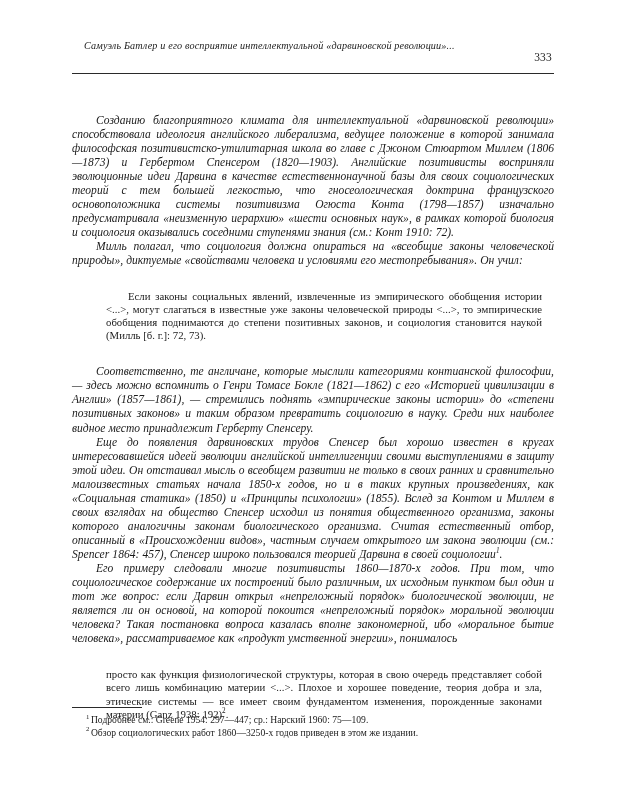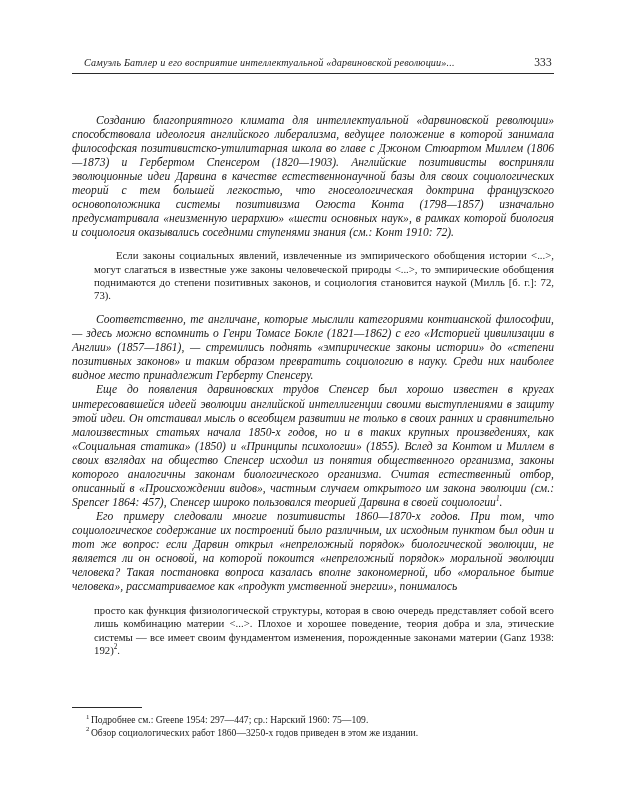--- a/index.html
+++ b/index.html
@@ -19,25 +19,26 @@
     position: relative;
     width: 627px;
     height: 799px;
     box-sizing: border-box;
   }
 
   
   .running-head {
     position: absolute;
     left: 72px;
-    top: 56px;
+    top: 40px;
     width: 482px;
     display: flex;
     align-items: baseline;
     justify-content: flex-start;
+    flex-direction: column;
   }
   .running-head-title {
     font-style: italic;
     font-size: 10.2px;
     letter-spacing: 0.15px;
     white-space: nowrap;
     flex: 0 1 auto;
     padding-left: 12px;
   }
   .running-head-page {
@@ -78,21 +79,21 @@
     text-indent: 24px;
     text-align: justify;
     font-size: 11.55px;
     line-height: 14.05px;
     letter-spacing: 0.01px;
     word-spacing: 0.2px;
     hyphens: manual;
     font-style: italic;
   }
   .quote {
-    margin: 0;
+    margin: 12px;
     padding: 0 0 0 22px;
     text-align: justify;
     font-size: 10.75px;
     line-height: 13.2px;
     text-indent: 22px;
   }
   .gap-quote-top { height: 10px; }
   .gap-quote-bottom { height: 10px; }
   .gap-tail { height: 11px; }
 
@@ -141,20 +142,21 @@
     <span class="running-head-title">Самуэль Батлер и его восприятие интеллектуальной «дарвиновской революции»...</span>
     <span class="running-head-page">333</span>
   </div>
   <div class="head-rule"></div>
 
 
   <div class="body-col">
 
     <p class="para">Созданию благоприятного климата для интеллектуальной «дарвиновской революции» способствовала идеология английского либерализма, ведущее положение в которой занимала философская позитивистско-утилитарная школа во главе с Джоном Стюартом Миллем (1806—1873) и Гербертом Спенсером (1820—1903). Английские позитивисты восприняли эволюционные идеи Дарвина в качестве естественнонаучной базы для своих социологических теорий с тем большей легкостью, что гносеологическая доктрина французского основоположника системы позитивизма Огюста Конта (1798—1857) изначально предусматривала «неизменную иерархию» «шести основных наук», в рамках которой биология и социология оказывались соседними ступенями знания (см.: Конт 1910: 72).</p>
 
+    <p class="para">Милль полагал, что социология должна опираться на «всеобщие законы человеческой природы», диктуемые «свойствами человека и условиями его местопребывания». Он учил:</p>
 
     <div class="gap-quote-top"></div>
     <p class="quote">Если законы социальных явлений, извлеченные из эмпирического обобщения истории &lt;...&gt;, могут слагаться в известные уже законы человеческой природы &lt;...&gt;, то эмпирические обобщения поднимаются до степени позитивных законов, и социология становится наукой (Милль [б. г.]: 72, 73).</p>
     <div class="gap-quote-bottom"></div>
 
     <p class="para">Соответственно, те англичане, которые мыслили категориями контианской философии, — здесь можно вспомнить о Генри Томасе Бокле (1821—1862) с его «Историей цивилизации в Англии» (1857—1861), — стремились поднять «эмпирические законы истории» до «степени позитивных законов» и таким образом превратить социологию в науку. Среди них наиболее видное место принадлежит Герберту Спенсеру.</p>
 
     <p class="para"><span>Еще до появления дарвиновских трудов Спенсер был хорошо известен в кругах интересовавшейся идеей эволюции английской интеллигенции своими выступлениями в защиту этой идеи. Он отстаивал мысль о всеобщем развитии не только в своих ранних и сравнительно малоизвестных статьях начала 1850-х годов, но и в таких крупных произведениях, как «Социальная статика» (1850) и «Принципы психологии» (1855). Вслед за Контом и Миллем в своих взглядах на общество Спенсер исходил из понятия общественного организма, законы которого аналогичны законам биологического организма. Считая естественный отбор, описанный в «Происхождении видов», частным случаем открытого им закона эволюции (см.: Spencer 1864: 457), Спенсер широко пользовался теорией Дарвина в своей социологии</span><sup class="fn-ref">1</sup><span>.</span></p>
 
     <p class="para">Его примеру следовали многие позитивисты 1860—1870-х годов. При том, что социологическое содержание их построений было различным, их исходным пунктом был один и тот же вопрос: если Дарвин открыл «непреложный порядок» биологической эволюции, не является ли он основой, на которой покоится «непреложный порядок» моральной эволюции человека? Такая постановка вопроса казалась вполне закономерной, ибо «моральное бытие человека», рассматриваемое как «продукт умственной энергии», понималось</p>

